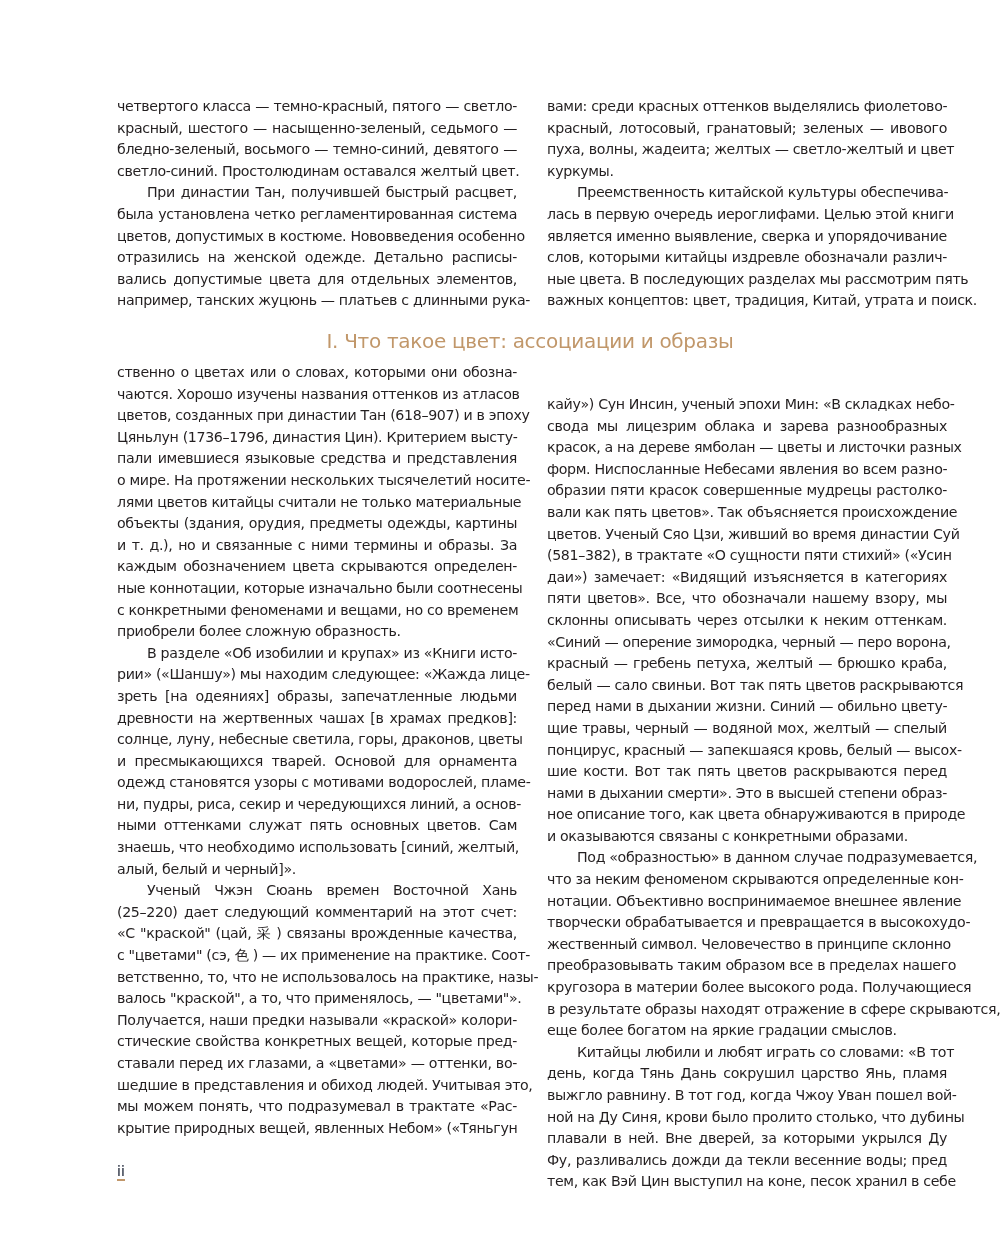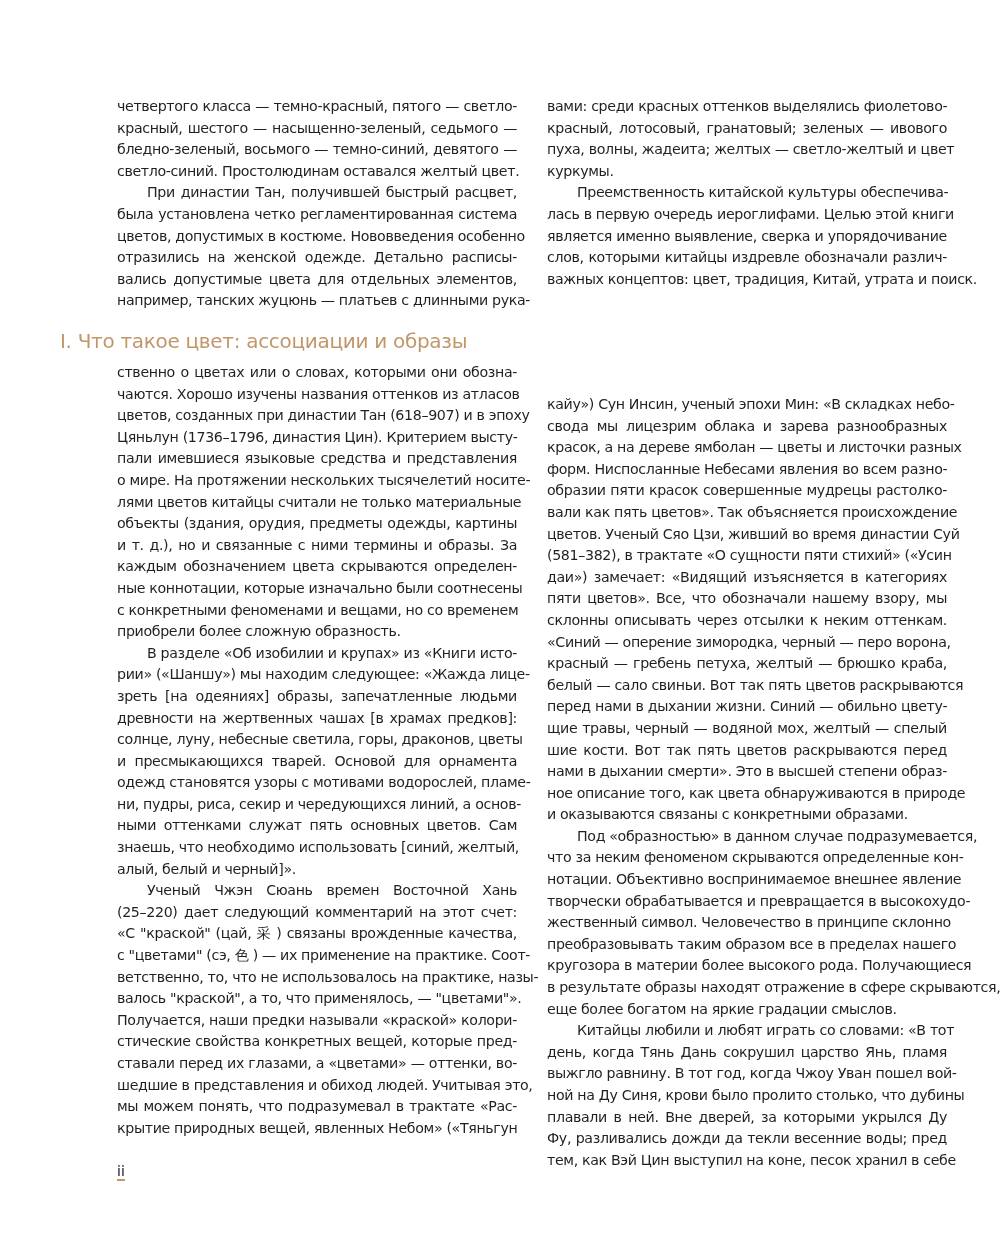--- a/index.html
+++ b/index.html
@@ -4,21 +4,21 @@
 <style>
   html, body { margin: 0; padding: 0; background: #ffffff; }
   body { width: 1000px; height: 1256px; position: relative; overflow: hidden;
          font-family: "DejaVu Sans", sans-serif; color: #231f20; }
   .col { position: absolute; width: 400px; font-size: 14.2px; line-height: 21.6px; letter-spacing: -0.35px; }
   .col-left { left: 117px; }
   .col-right { left: 547px; }
   .line { display: block; white-space: nowrap; text-align: justify; text-align-last: justify; height: 21.6px; overflow: visible; }
   .line.last { text-align-last: left; }
   .line.indent { padding-left: 30px; }
-  .heading { position: absolute; left: 0; width: 1000px; top: 329px; 
+  .heading { position: absolute; left: 0; width: 1000px; top: 329px; text-align: center;
              font-size: 20px; color: #c1976a; letter-spacing: -0.3px; padding-left: 60px; box-sizing: border-box; }
   .page-num { position: absolute; left: 117px; top: 1163px; font-size: 14px; color: #0f172a;
               border-bottom: 2px solid #c1976a; line-height: 16px; }
 </style>
 </head>
 <body>
 
 <div class="col col-left" style="top:96px;" id="top-left">
     <span class="line">четвертого класса — темно-красный, пятого — светло-</span>
     <span class="line">красный, шестого — насыщенно-зеленый, седьмого —</span>
@@ -33,20 +33,21 @@
   </div>
 <div class="col col-right" style="top:96px;" id="top-right">
     <span class="line">вами: среди красных оттенков выделялись фиолетово-</span>
     <span class="line">красный, лотосовый, гранатовый; зеленых — ивового</span>
     <span class="line">пуха, волны, жадеита; желтых — светло-желтый и цвет</span>
     <span class="line last">куркумы.</span>
     <span class="line indent">Преемственность китайской культуры обеспечива-</span>
     <span class="line">лась в первую очередь иероглифами. Целью этой книги</span>
     <span class="line">является именно выявление, сверка и упорядочивание</span>
     <span class="line">слов, которыми китайцы издревле обозначали различ-</span>
+    <span class="line">ные цвета. В последующих разделах мы рассмотрим пять</span>
     <span class="line last">важных концептов: цвет, традиция, Китай, утрата и поиск.</span>
   </div>
 
 <div class="heading">I. Что такое цвет: ассоциации и образы</div>
 
 <div class="col col-left" style="top:362px;" id="main-left">
     <span class="line">ственно о цветах или о словах, которыми они обозна-</span>
     <span class="line">чаются. Хорошо изучены названия оттенков из атласов</span>
     <span class="line">цветов, созданных при династии Тан (618–907) и в эпоху</span>
     <span class="line">Цяньлун (1736–1796, династия Цин). Критерием высту-</span>
@@ -93,20 +94,21 @@
     <span class="line">цветов. Ученый Сяо Цзи, живший во время династии Суй</span>
     <span class="line">(581–382), в трактате «О сущности пяти стихий» («Усин</span>
     <span class="line">даи») замечает: «Видящий изъясняется в категориях</span>
     <span class="line">пяти цветов». Все, что обозначали нашему взору, мы</span>
     <span class="line">склонны описывать через отсылки к неким оттенкам.</span>
     <span class="line">«Синий — оперение зимородка, черный — перо ворона,</span>
     <span class="line">красный — гребень петуха, желтый — брюшко краба,</span>
     <span class="line">белый — сало свиньи. Вот так пять цветов раскрываются</span>
     <span class="line">перед нами в дыхании жизни. Синий — обильно цвету-</span>
     <span class="line">щие травы, черный — водяной мох, желтый — спелый</span>
+    <span class="line">понцирус, красный — запекшаяся кровь, белый — высох-</span>
     <span class="line">шие кости. Вот так пять цветов раскрываются перед</span>
     <span class="line">нами в дыхании смерти». Это в высшей степени образ-</span>
     <span class="line">ное описание того, как цвета обнаруживаются в природе</span>
     <span class="line last">и оказываются связаны с конкретными образами.</span>
     <span class="line indent">Под «образностью» в данном случае подразумевается,</span>
     <span class="line">что за неким феноменом скрываются определенные кон-</span>
     <span class="line">нотации. Объективно воспринимаемое внешнее явление</span>
     <span class="line">творчески обрабатывается и превращается в высокохудо-</span>
     <span class="line">жественный символ. Человечество в принципе склонно</span>
     <span class="line">преобразовывать таким образом все в пределах нашего</span>

